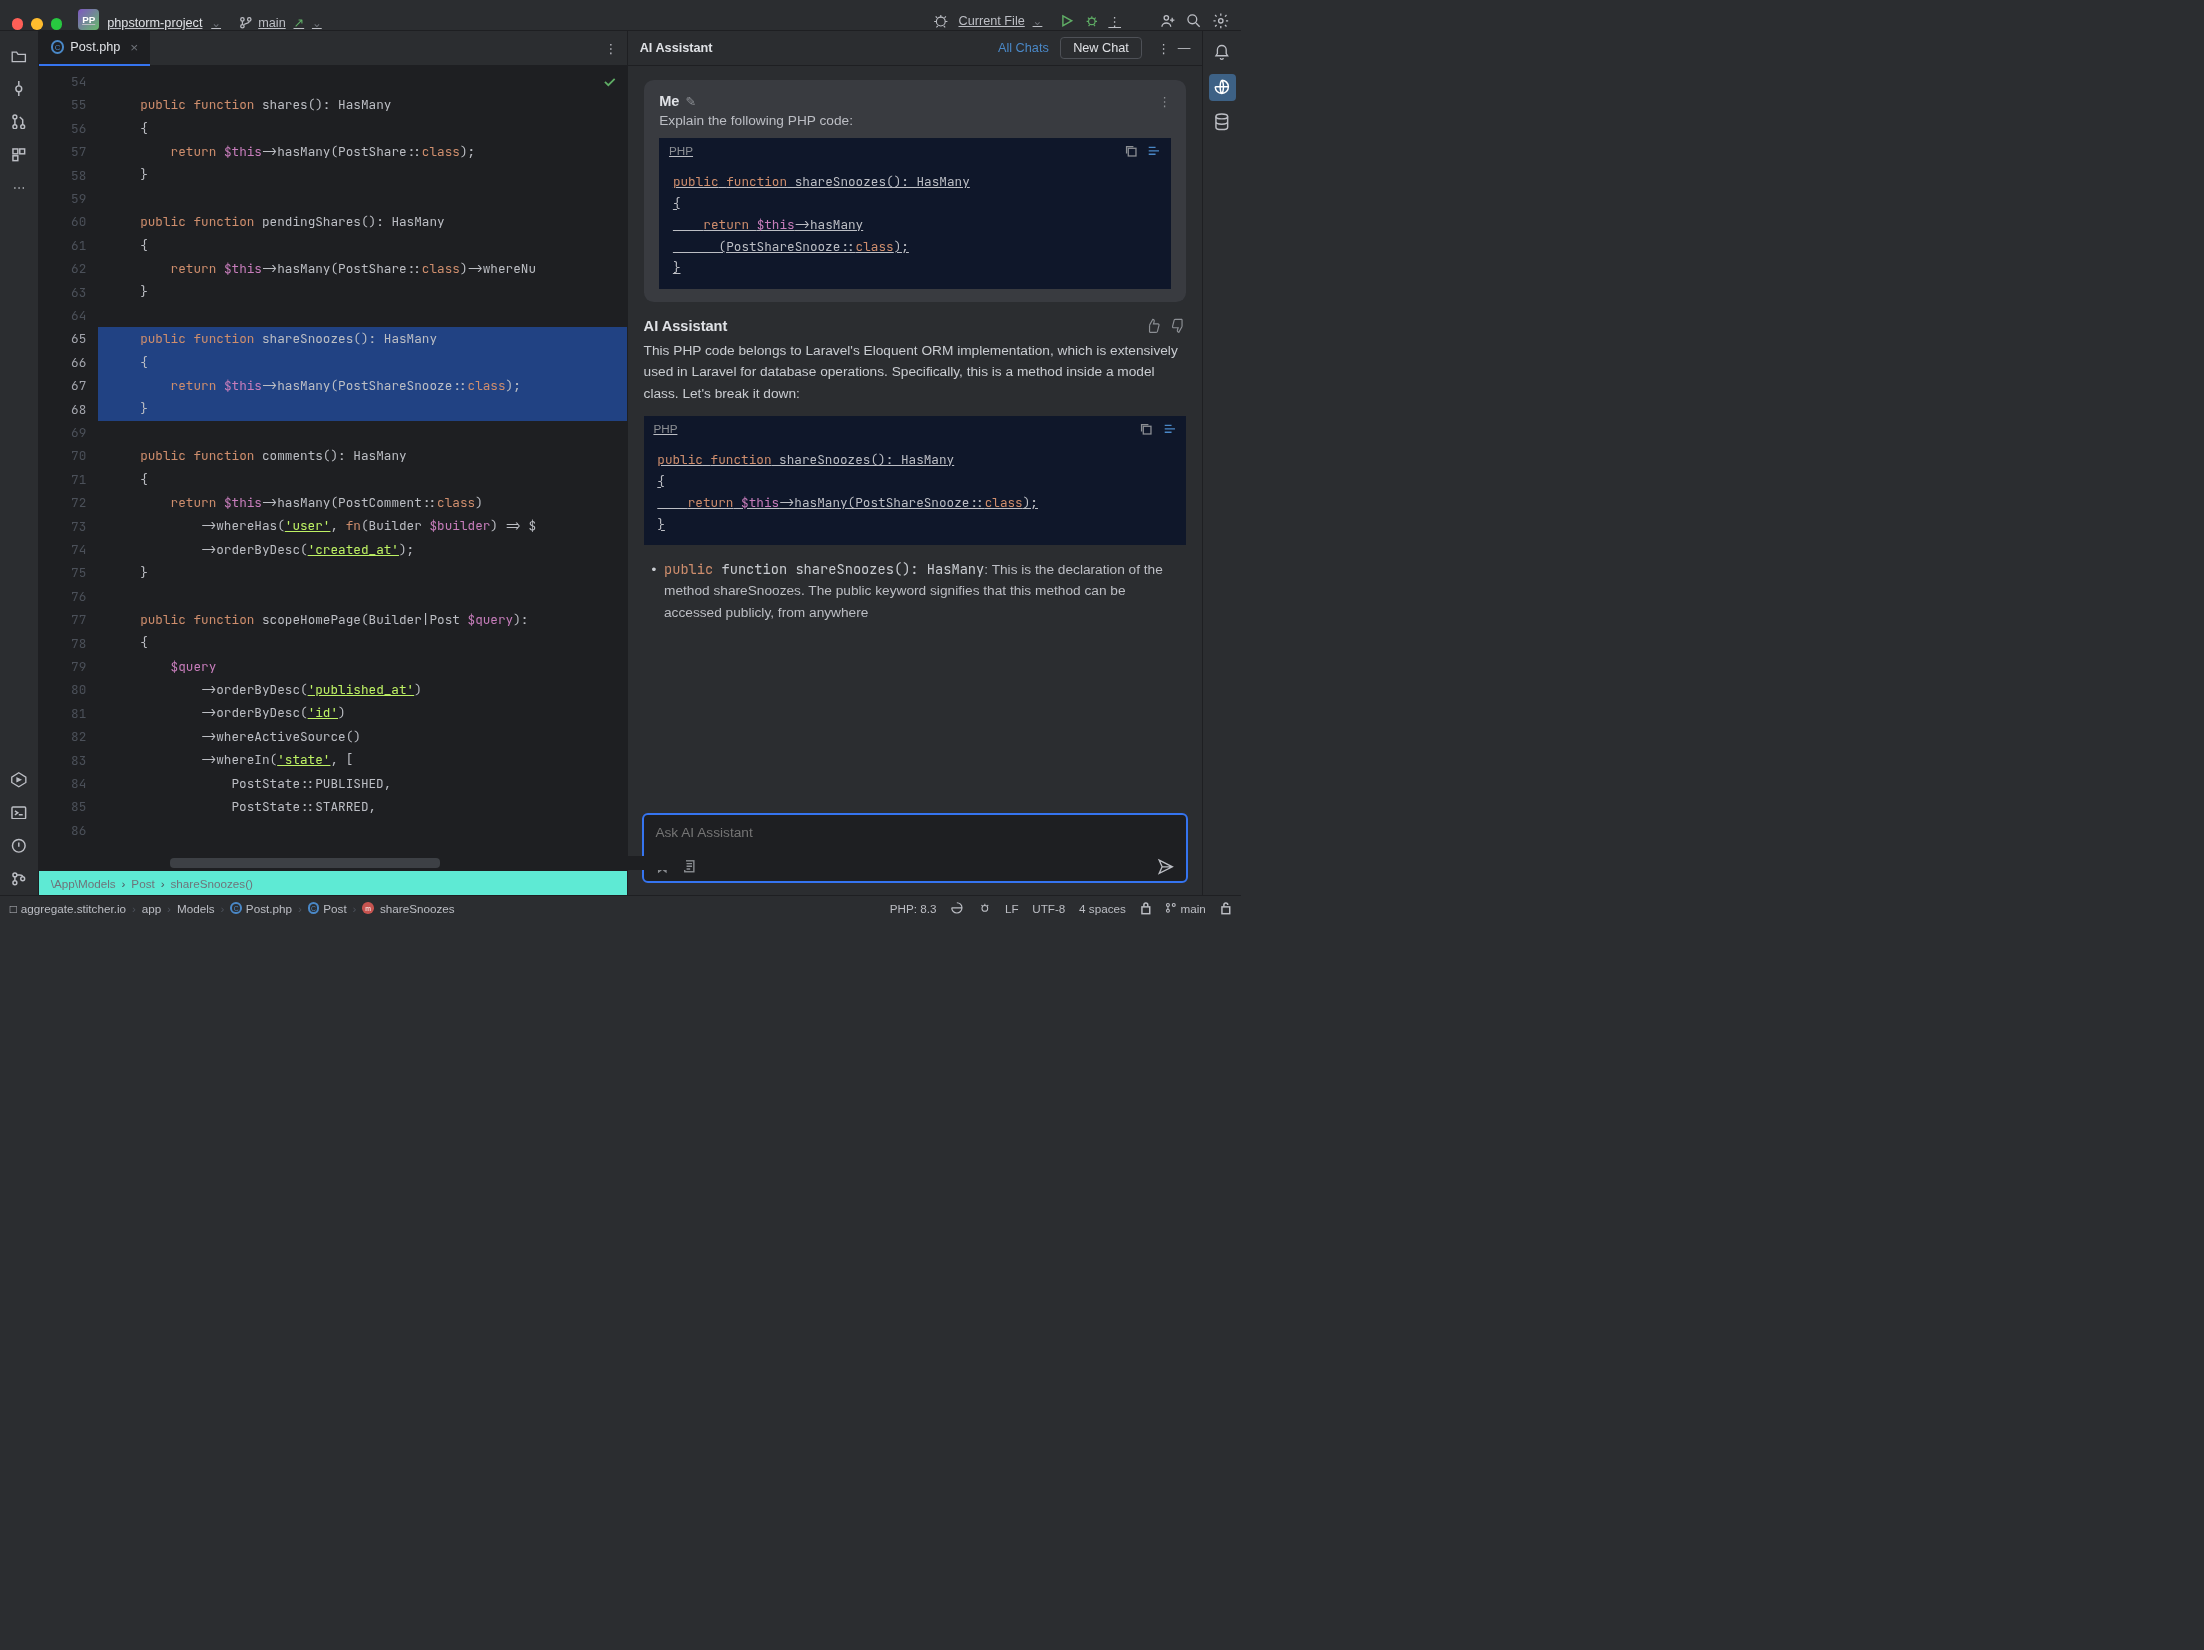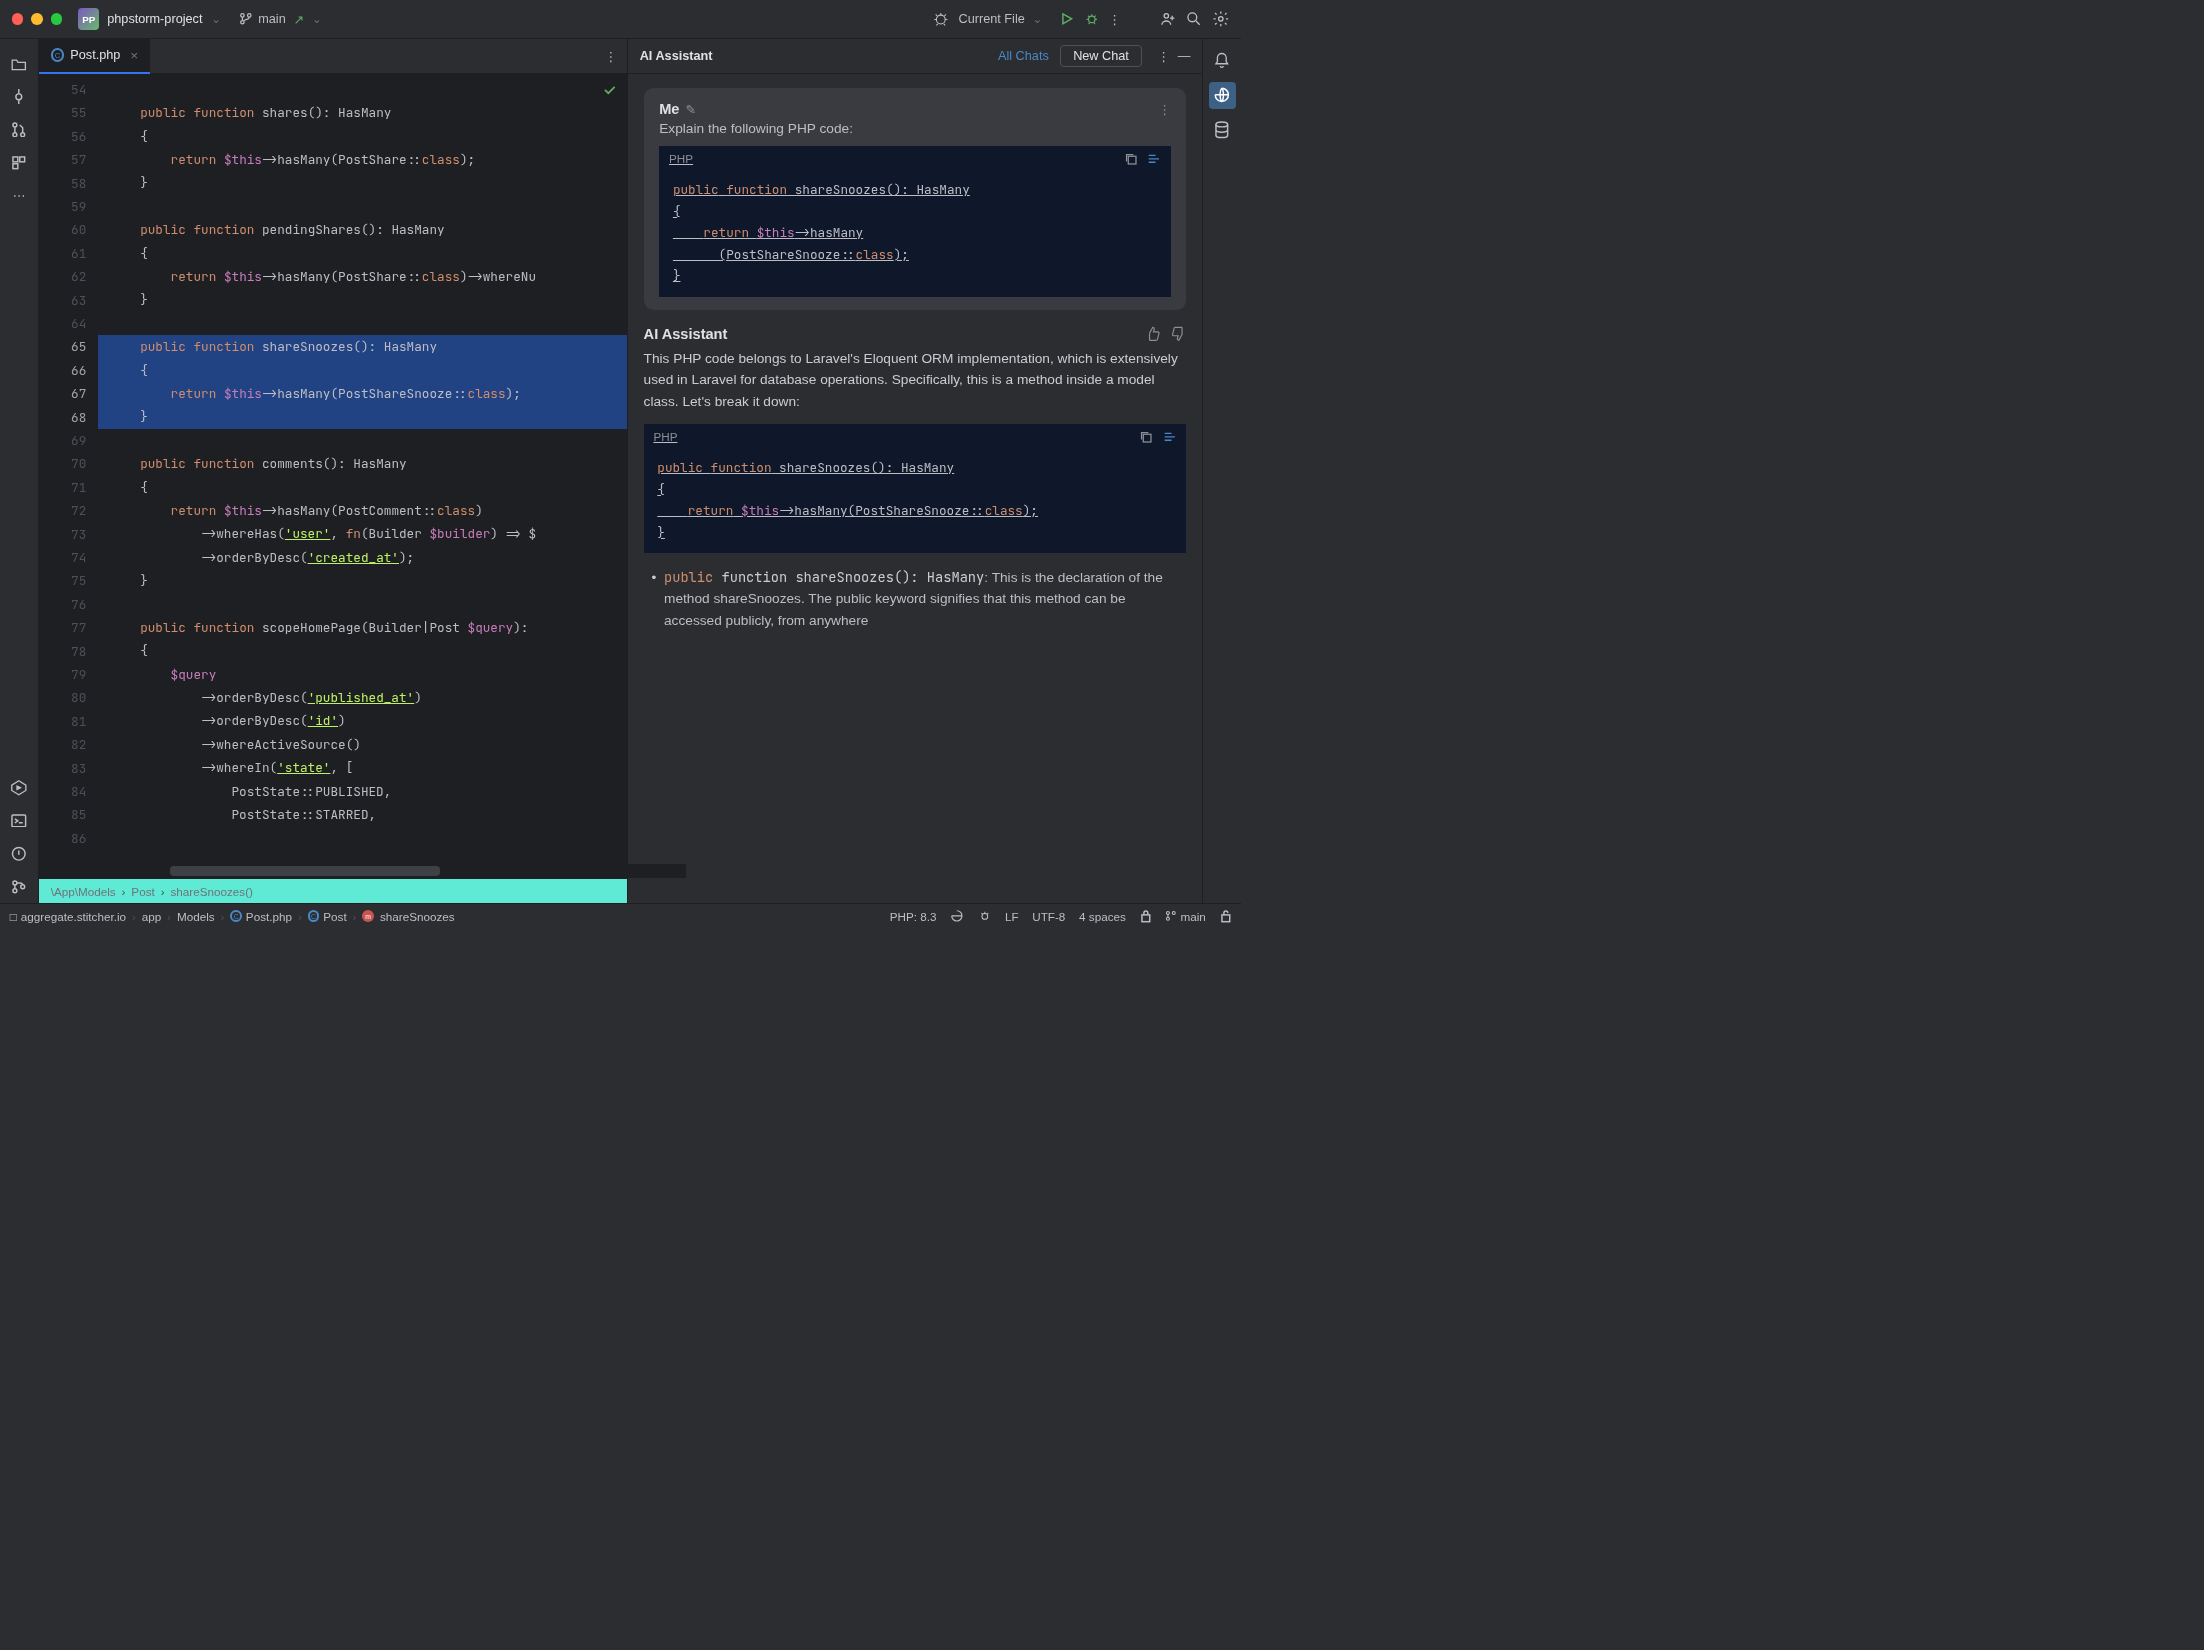--- a/index.html
+++ b/index.html
@@ -10,25 +10,26 @@
   font-size: 12.7px;
   overflow: hidden;
   width: 1241px;
   height: 928px;
 }
 .code-font { font-family: "JetBrains Mono", Menlo, Consolas, monospace; font-size: 12.7px; }
 
 
 .title-bar {
   display: flex;
-  align-items: center;
-  height: 39px;
+  align-items: flex-end;
+  height: 31px;
   background: #2b2d30;
   padding: 0 11.7px;
   border-bottom: 1px solid #1e1f22;
+  text-decoration: underline;
 }
 .traffic-lights { display: flex; gap: 7.8px; margin-right: 15.6px; }
 .traffic-light { width: 11.7px; height: 11.7px; border-radius: 50%; }
 .tl-red { background: #ff5f57; }
 .tl-yellow { background: #febc2e; }
 .tl-green { background: #28c840; }
 .project-badge {
   width: 21.5px; height: 21.5px;
   background: linear-gradient(135deg, #7e57c2, #66bb6a);
   border-radius: 3.9px;
@@ -480,20 +481,41 @@
             <span>
               <span class="inline-code"><span class="inline-kw">public</span> function shareSnoozes(): HasMany</span><span id="bullet-tail">: This is the declaration of the method shareSnoozes. The public keyword signifies that this method can be accessed publicly, from anywhere</span>
             </span>
           </div>
         </div>
       </div>
 
     </div>
 
 
+    <div class="ask-box">
+      <input type="text" placeholder="Ask AI Assistant" style="">
+      <div class="ask-box-icons">
+        <span>
+          <svg width="14.6" height="14.6" viewBox="0 0 16 16" fill="none" stroke="#8c8f94" stroke-width="1.5">
+              <path d="M4 2h8v12l-4-3-4 3V2z"></path>
+            </svg>
+        </span>
+        <span>
+          <svg width="14.6" height="14.6" viewBox="0 0 16 16" fill="none" stroke="#8c8f94" stroke-width="1.5">
+              <rect x="3" y="2" width="10" height="12"></rect>
+              <path d="M5 5h6M5 8h6M5 11h4"></path>
+            </svg>
+        </span>
+        <span class="send">
+          <svg width="17.6" height="17.6" viewBox="0 0 24 24" fill="none" stroke="#bcbec4" stroke-width="1.8">
+              <path d="M3 3l18 9-18 9 4-9-4-9zM7 12h14"></path>
+            </svg>
+        </span>
+      </div>
+    </div>
   </div>
 
   <div class="right-rail">
     <div class="rail-icon">
       <svg width="17.6" height="17.6" viewBox="0 0 24 24" fill="none" stroke="#bcbec4" stroke-width="1.8">
           <path d="M6 8a6 6 0 0112 0v5l2 3H4l2-3V8zM10 19a2 2 0 004 0"></path>
         </svg>
     </div>
     <div class="rail-icon rail-active">
       <svg width="17.6" height="17.6" viewBox="0 0 24 24" fill="none" stroke="#fff" stroke-width="2">

